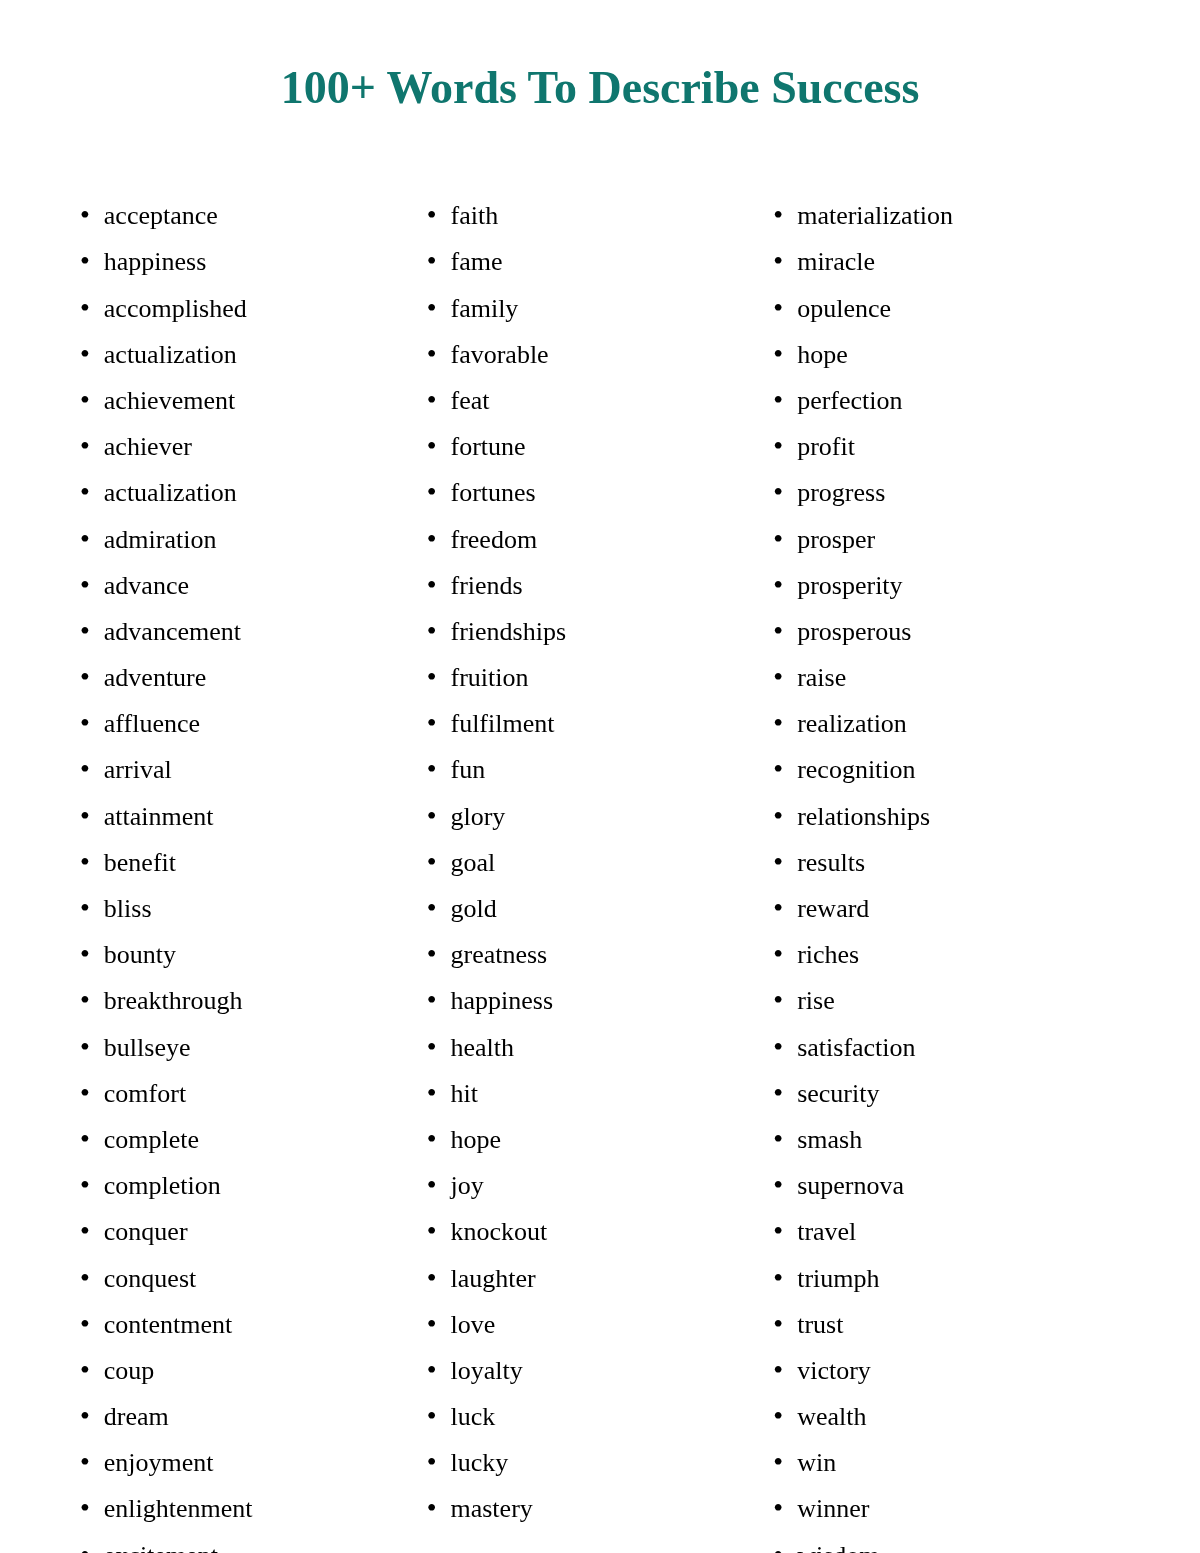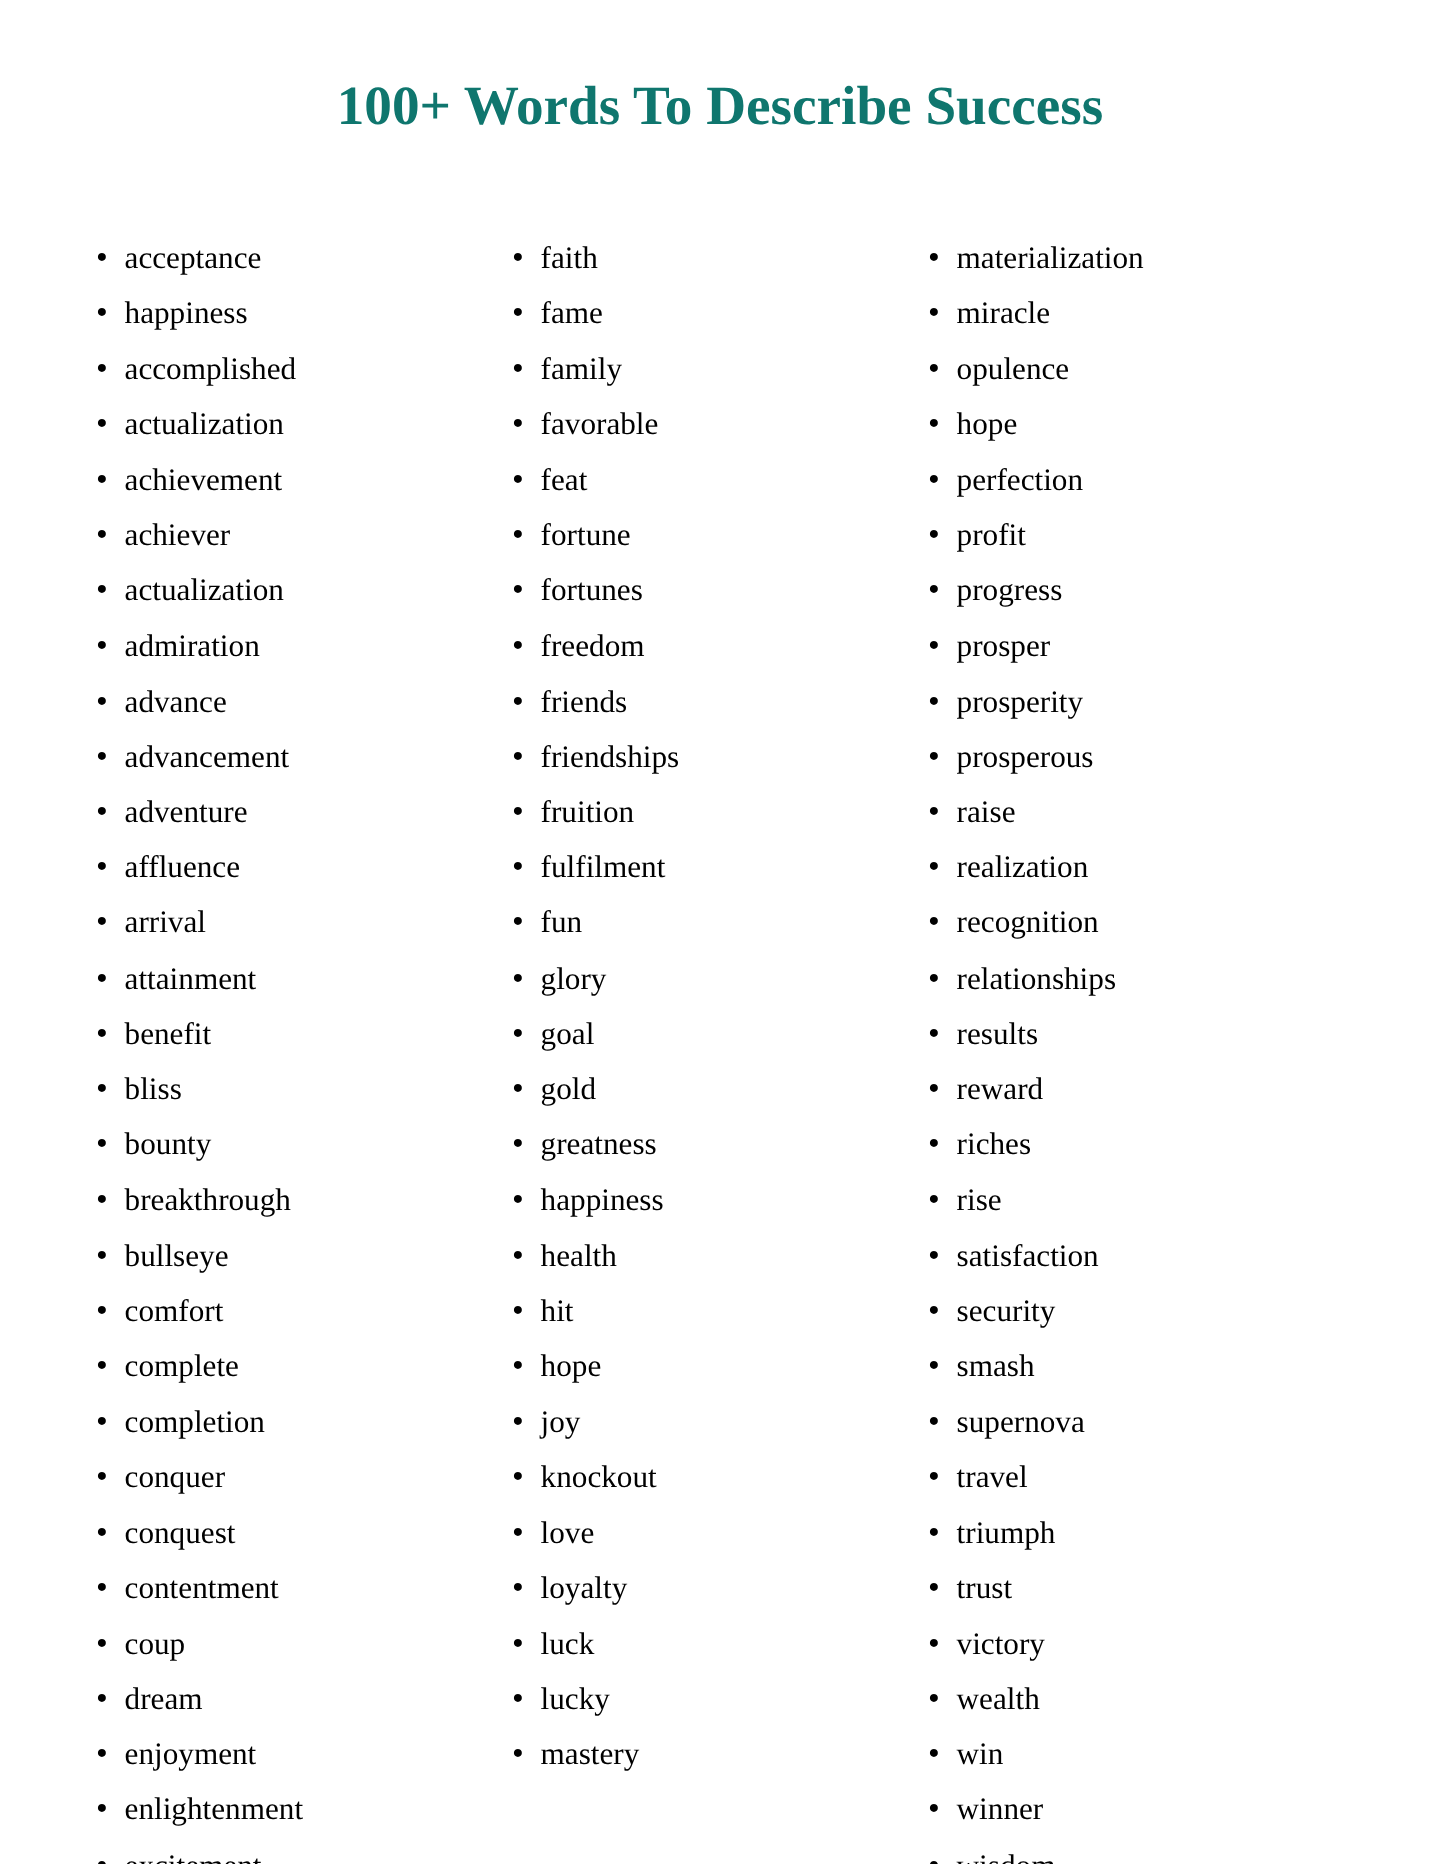--- a/index.html
+++ b/index.html
@@ -134,20 +134,21 @@
         <li>glory</li>
         <li>goal</li>
         <li>gold</li>
         <li>greatness</li>
         <li>happiness</li>
         <li>health</li>
         <li>hit</li>
         <li>hope</li>
         <li>joy</li>
         <li>knockout</li>
+        <li>laughter</li>
         <li>love</li>
         <li>loyalty</li>
         <li>luck</li>
         <li>lucky</li>
         <li>mastery</li>
       </ul>
     </div>
     <div class="column">
       <ul>
         <li>materialization</li>

